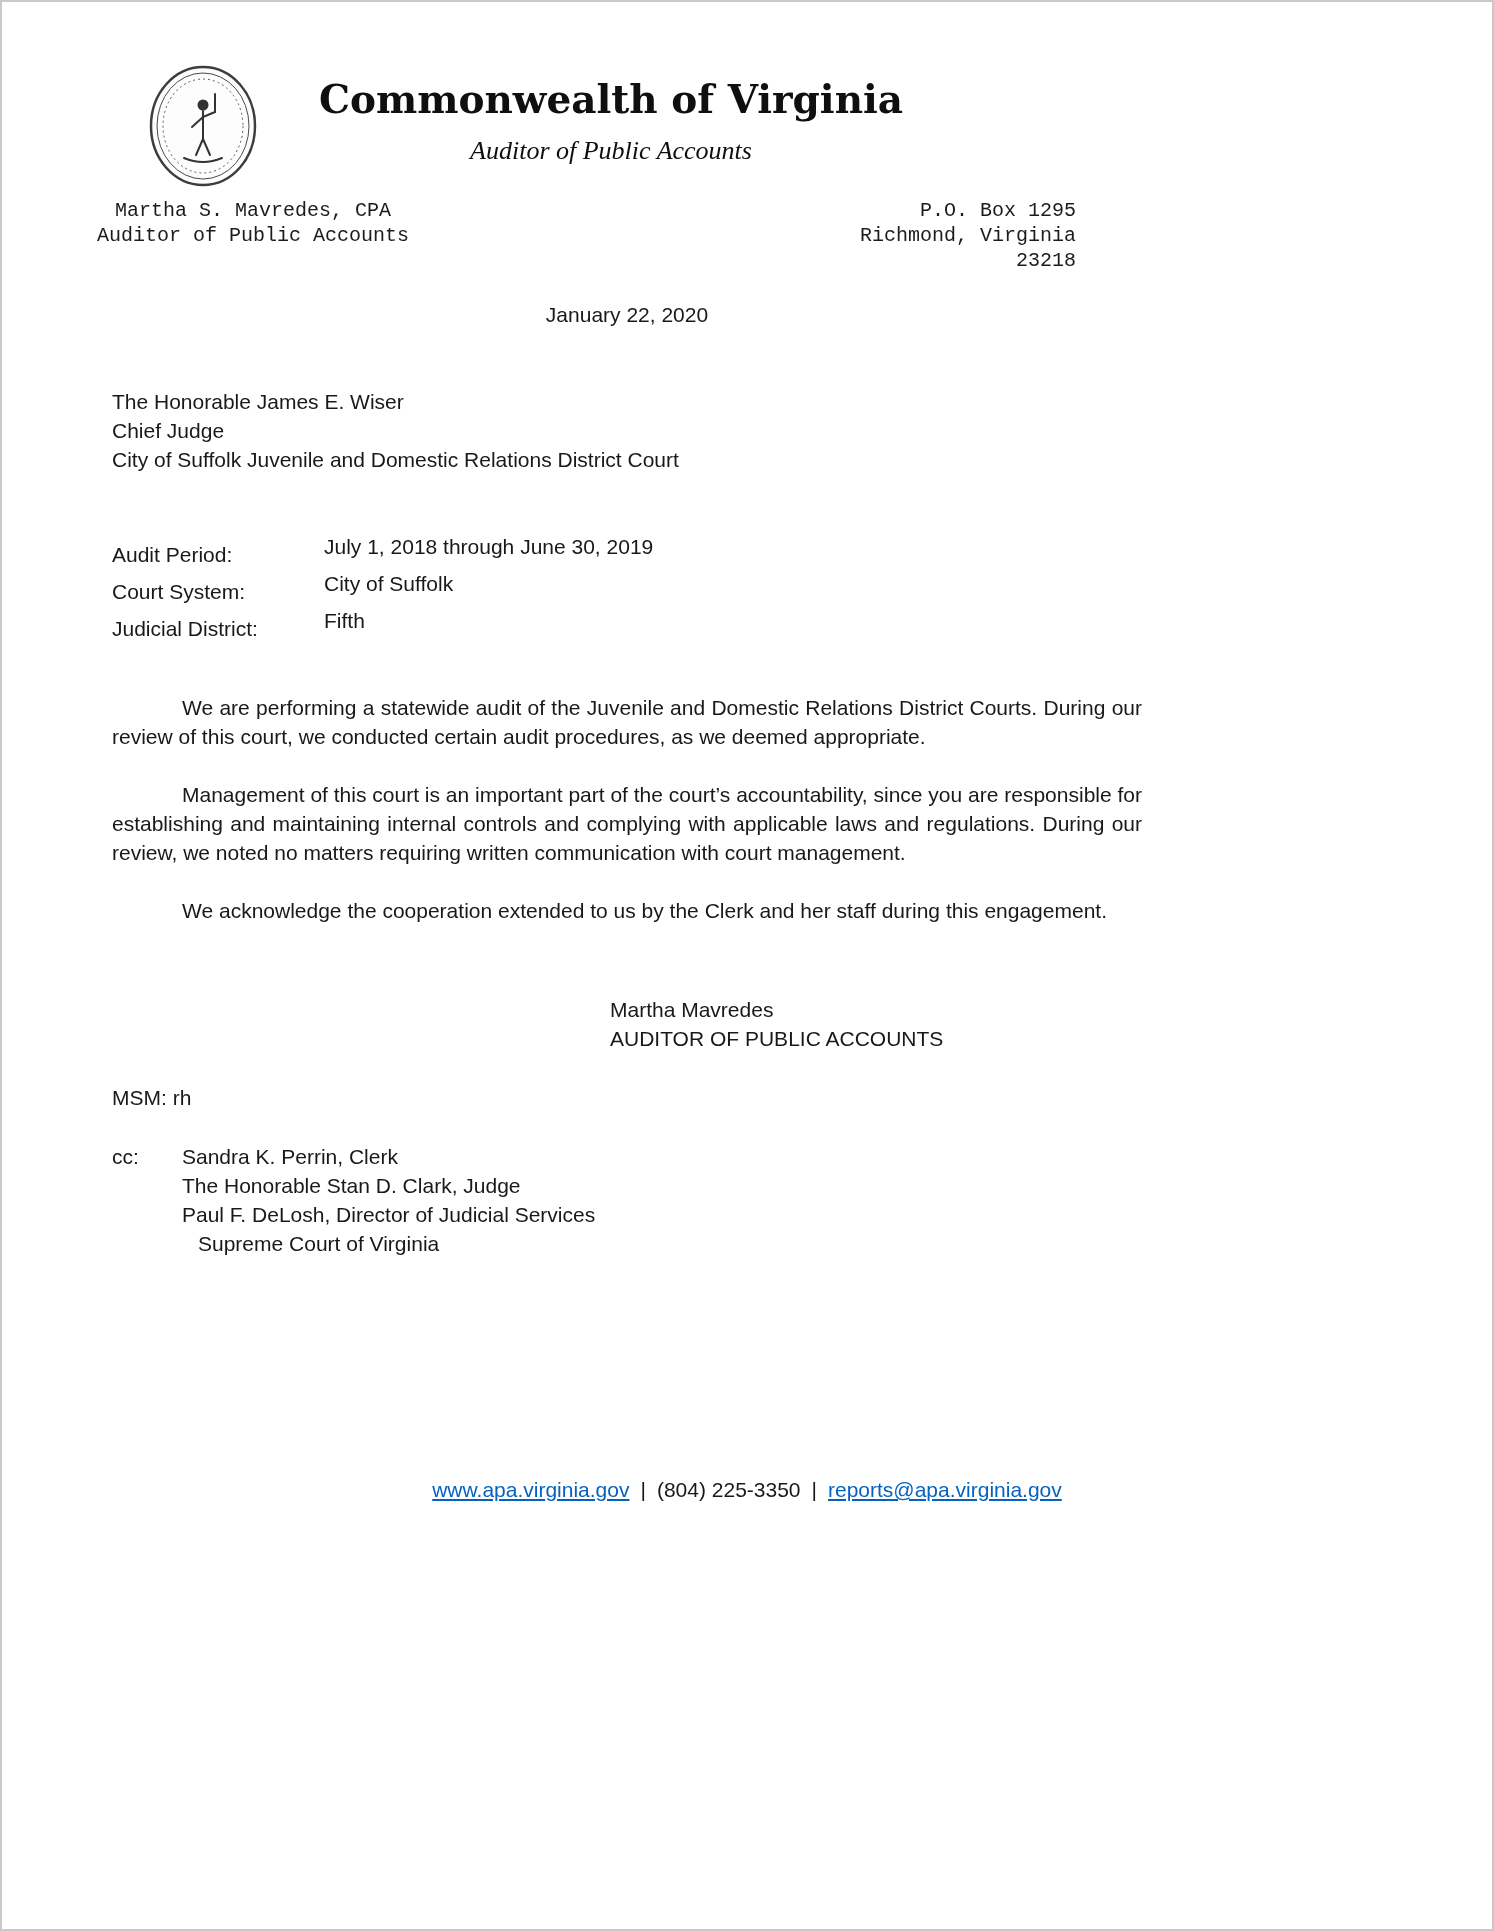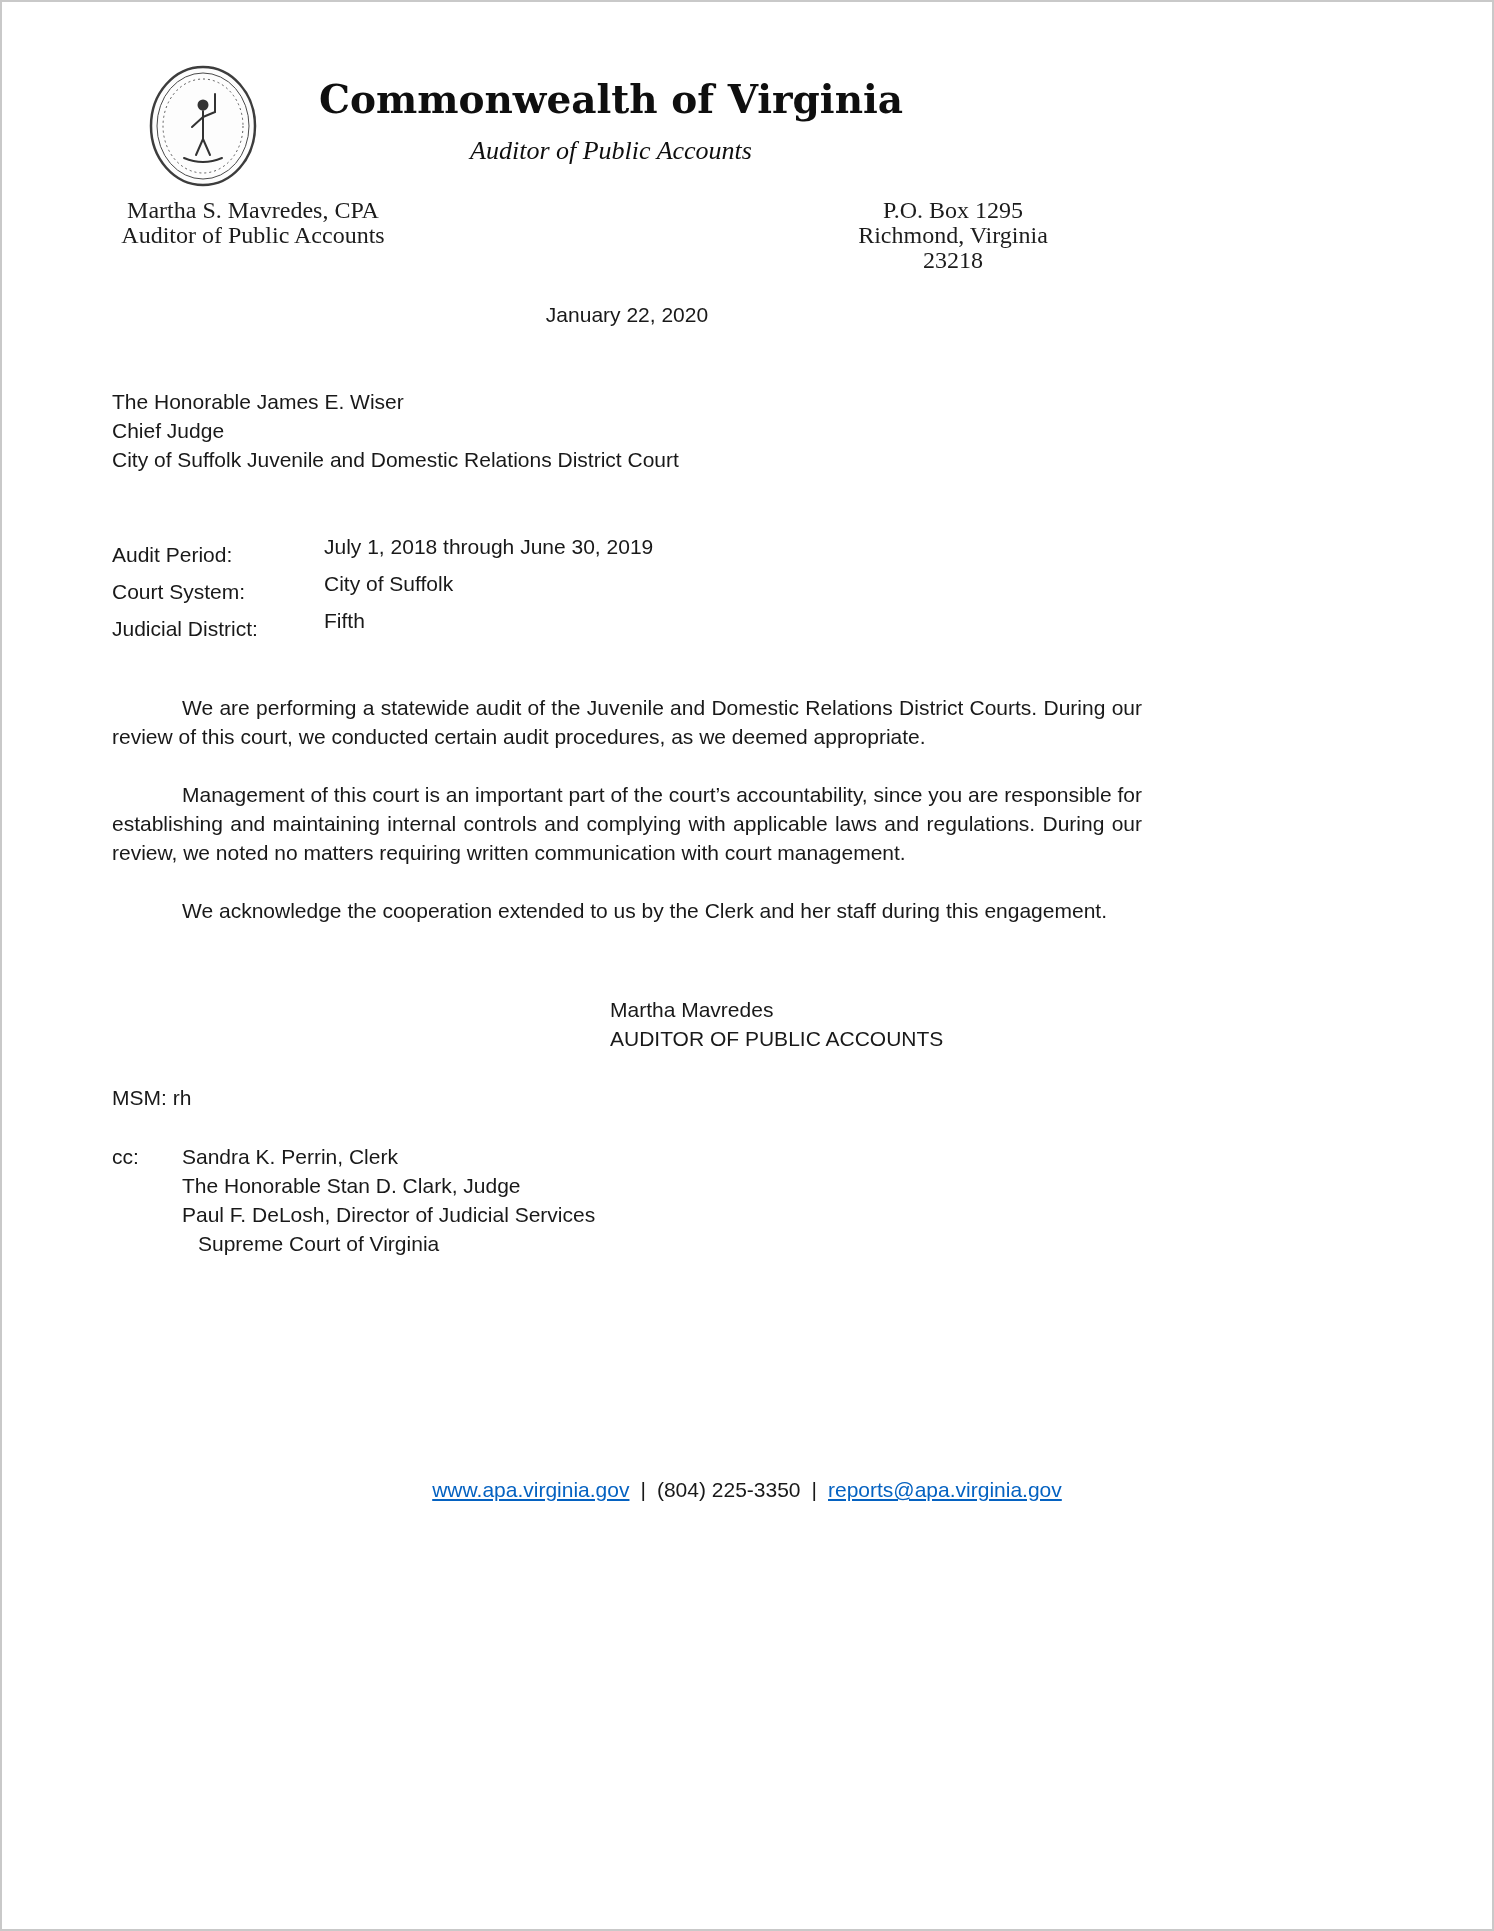--- a/index.html
+++ b/index.html
@@ -35,27 +35,27 @@
     font-family: "Liberation Serif", serif;
     font-style: italic;
     font-size: 26px;
     line-height: 30px;
     margin-top: 12px;
   }
 
   .contact {
     position: absolute;
     top: 196px;
-    font-family: Liberation Serif, serif;
-    font-size: 24px;
+    font-family: Liberation Mono, monospace;
+    font-size: 20px;
     line-height: 25px;
     color: #1c1c1c;
   }
   .contact-left { left: 90px; width: 322px; text-align: center; }
-  .contact-right { left: 828px; width: 246px; text-align: center; }
+  .contact-right { left: 828px; width: 246px; text-align: right; }
 
   
   .content { margin-left: 110px; width: 1030px; }
 
   .date { margin-top: 48px; text-align: center; }
 
   .recipient { margin-top: 58px; }
 
   .audit-details { margin-top: 58px; }
   .audit-row { display: flex; }

